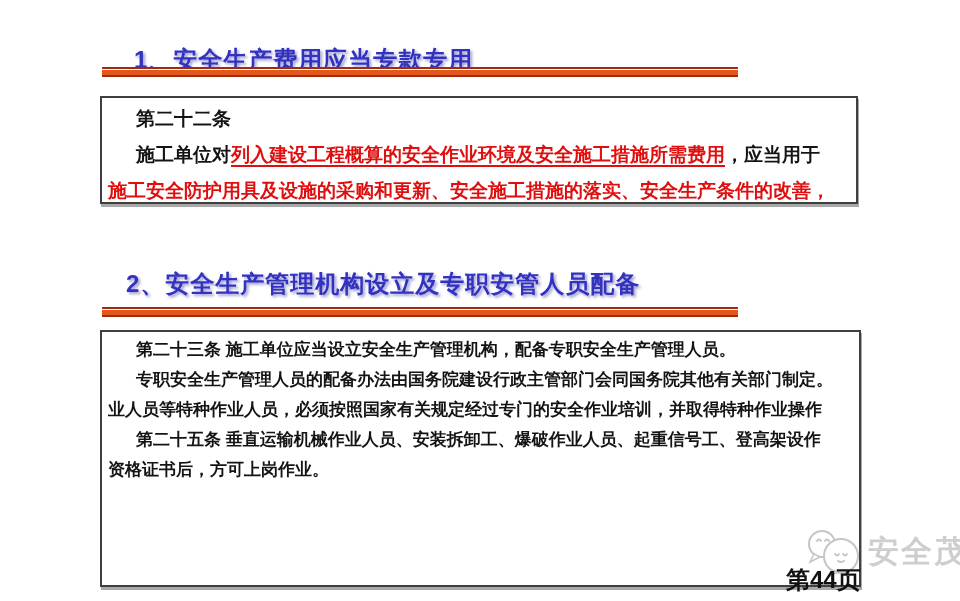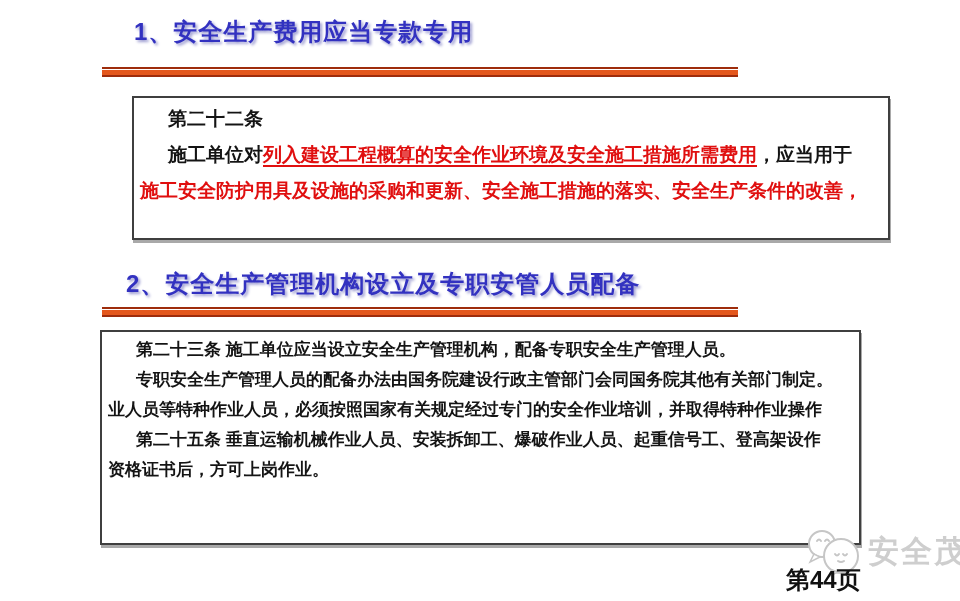--- a/index.html
+++ b/index.html
@@ -80,45 +80,45 @@
     font-weight:bold;
     color:#111111;
     white-space:nowrap;
   }
 </style>
 </head>
 <body>
 
 <div class="slide">
 
-  <div class="section-heading" style="left:134px;top:16px;">1、安全生产费用应当专款专用</div>
+  <div class="section-heading" style="left:134px;top:44px;">1、安全生产费用应当专款专用</div>
 
   <div class="rule" style="left:102px;top:67px;">
     <div class="thin-top"></div>
     <div class="gap"></div>
     <div class="thick"></div>
     <div class="thin-bottom"></div>
   </div>
 
-  <div class="article-box box-1" style="left:100px;top:96px;width:758px;height:144px;margin-left:32px;">
+  <div class="article-box box-1" style="left:100px;top:96px;width:758px;height:108px;">
       <div class="line indent"><span class="seg black">第二十二条</span></div>
       <div class="line indent"><span class="seg black">施工单位对</span><span class="seg red-underline">列入建设工程概算的安全作业环境及安全施工措施所需费用</span><span class="seg black">，应当用于</span></div>
       <div class="line"><span class="seg red">施工安全防护用具及设施的采购和更新、安全施工措施的落实、安全生产条件的改善，</span></div>
     </div>
 
   <div class="section-heading" style="left:126px;top:268px;">2、安全生产管理机构设立及专职安管人员配备</div>
 
   <div class="rule" style="left:102px;top:307px;">
     <div class="thin-top"></div>
     <div class="gap"></div>
     <div class="thick"></div>
     <div class="thin-bottom"></div>
   </div>
 
-  <div class="article-box box-2" style="left:100px;top:330px;width:761px;height:215px;">
+  <div class="article-box box-2" style="left:100px;top:330px;width:761px;height:257px;">
       <div class="line indent"><span class="seg black">第二十三条 施工单位应当设立安全生产管理机构，配备专职安全生产管理人员。</span></div>
       <div class="line indent"><span class="seg black">专职安全生产管理人员的配备办法由国务院建设行政主管部门会同国务院其他有关部门制定。</span></div>
       <div class="line"><span class="seg black">业人员等特种作业人员，必须按照国家有关规定经过专门的安全作业培训，并取得特种作业操作</span></div>
       <div class="line indent"><span class="seg black">第二十五条 垂直运输机械作业人员、安装拆卸工、爆破作业人员、起重信号工、登高架设作</span></div>
       <div class="line"><span class="seg black">资格证书后，方可上岗作业。</span></div>
     </div>
 
   <div class="watermark">
     <svg class="bubbles" viewBox="0 0 72 52">
       <g fill="#ffffff" stroke="#c6c6c6" stroke-width="2">

